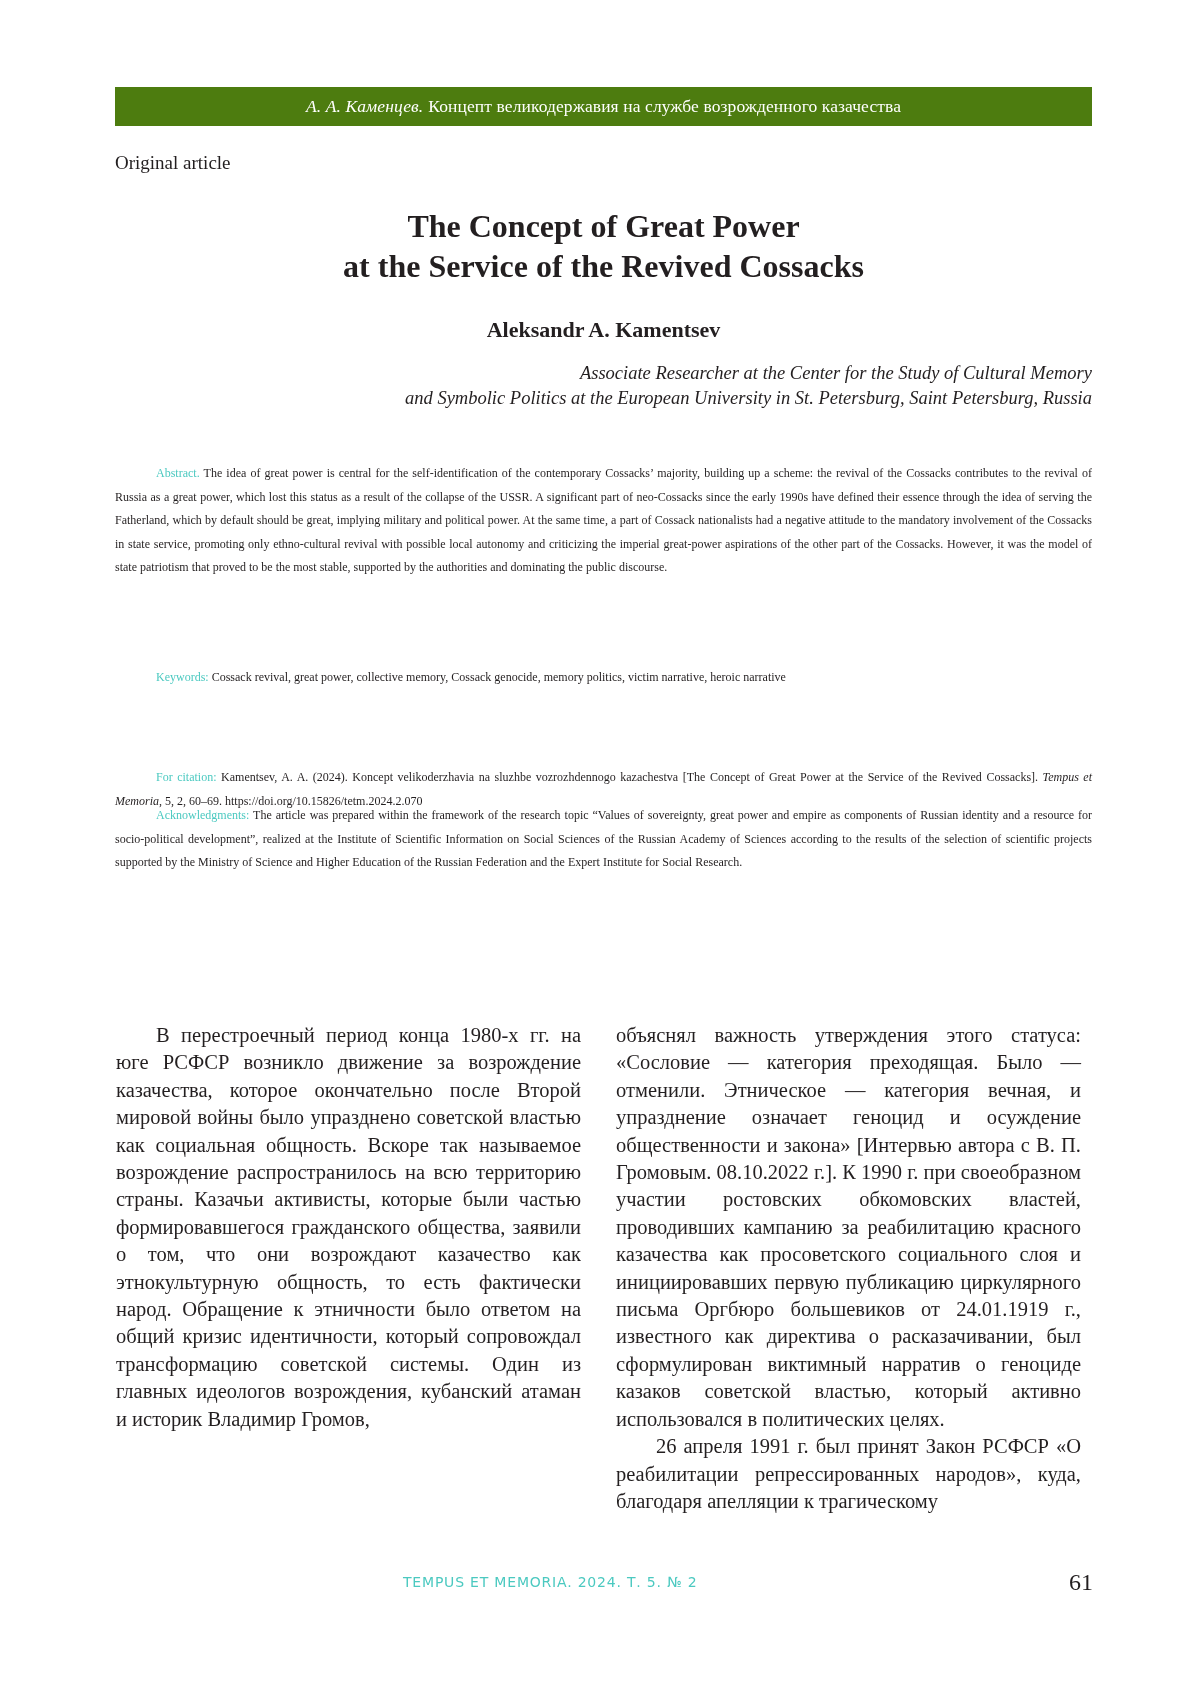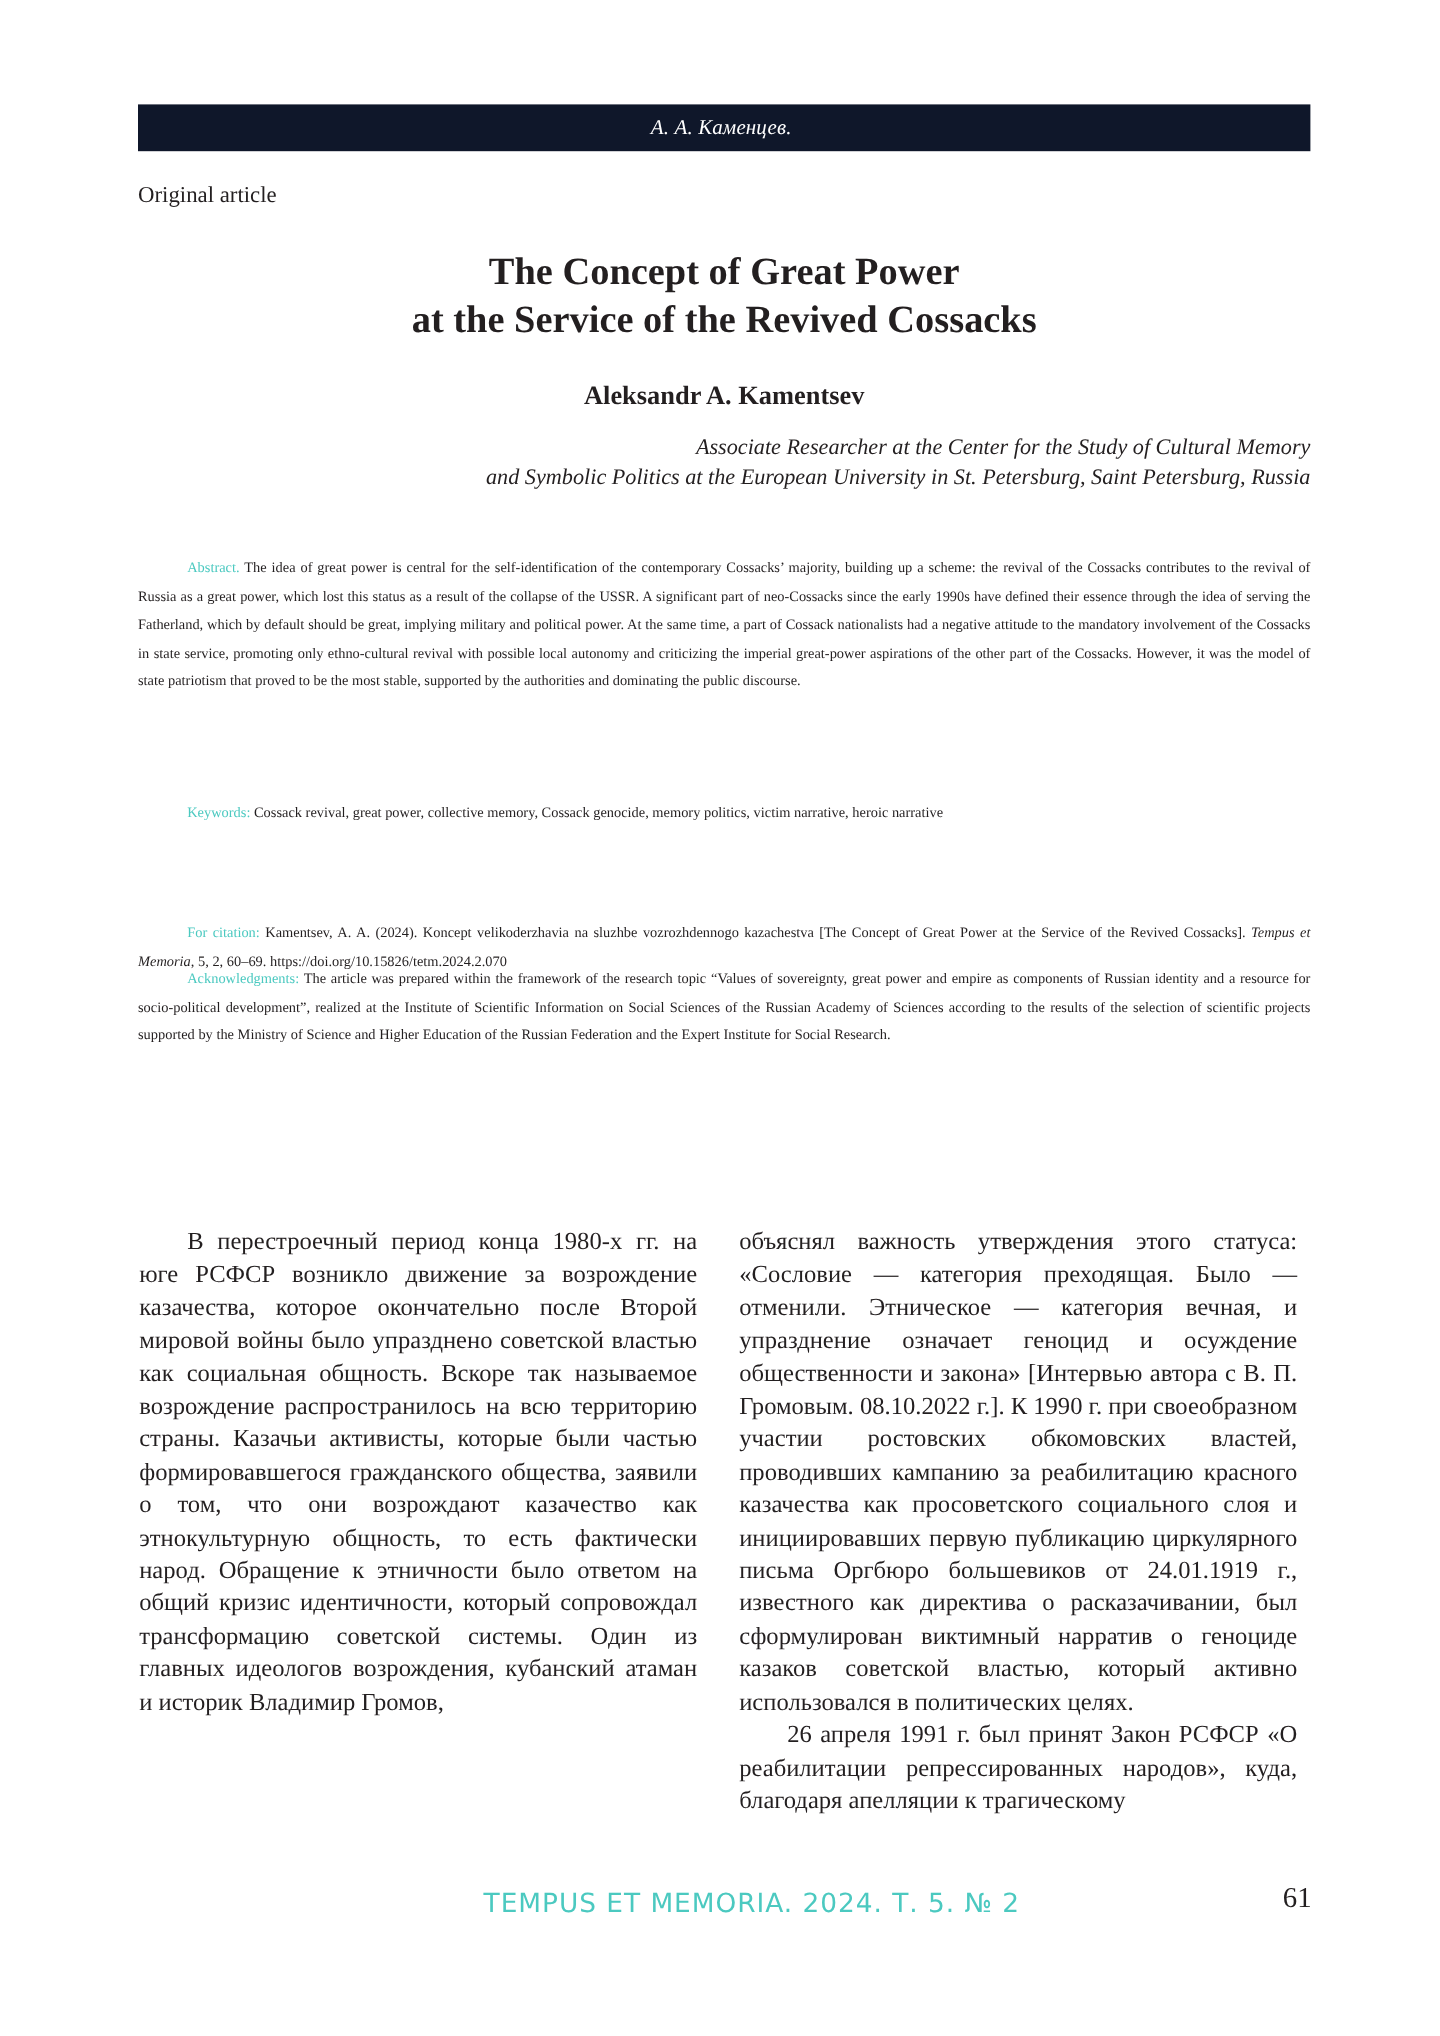--- a/index.html
+++ b/index.html
@@ -1,44 +1,45 @@
 <!DOCTYPE html>
 <html><head>
 <meta charset="utf-8">
 <style>
   html, body { margin: 0; padding: 0; background: #ffffff; }
   body { width: 1200px; height: 1697px; position: relative; overflow: hidden; color: #231f20; font-family: "Liberation Serif", "DejaVu Serif", serif; }
-  .header-bar { position: absolute; left: 115px; top: 87px; width: 977px; height: 39px; background: #0f172a; display: flex; align-items: center; justify-content: center; color: #ffffff; font-size: 17.5px; letter-spacing: 0.1px; }
+  .header-bar { position: absolute; left: 115px; top: 87px; width: 977px; height: 39px; background: #4d7c0f; display: flex; align-items: center; justify-content: center; color: #ffffff; font-size: 17.5px; letter-spacing: 0.1px; }
   .header-bar .author { font-style: italic; margin-right: 5px; }
   .article-type { position: absolute; left: 115px; top: 152px; font-size: 19px; }
   .title { position: absolute; left: 115px; width: 977px; top: 206px; text-align: center; font-weight: bold; font-size: 32px; line-height: 40px; }
   .author-name { position: absolute; left: 115px; width: 977px; top: 317px; text-align: center; font-weight: bold; font-size: 22px; }
   .affil { position: absolute; left: 115px; width: 977px; top: 361px; text-align: right; font-size: 18.5px; line-height: 24.5px; }
   .affil .it { font-style: italic; display: block; }
   .meta { position: absolute; left: 115px; width: 977px; font-size: 12px; line-height: 23.6px; text-align: justify; }
   .meta p { margin: 0; text-indent: 41px; }
   .lbl { color: #4bc9c0; }
   .abstract { top: 462px; }
   .keywords { top: 666px; }
   .citation { top: 766px; }
   .ack { top: 804px; }
   .col { position: absolute; width: 465px; font-size: 20.5px; line-height: 27.4px; text-align: justify; }
   .col-left { left: 116px; top: 1022px; }
   .col-right { left: 616px; top: 1022px; }
   .col p { margin: 0; }
   .indent { text-indent: 40px; }
   .section-heading { font-weight: bold; text-align: center; font-size: 23.5px; line-height: 30px; margin: 0 0 10px 0; }
-  .footer-journal { position: absolute; left: 403px; top: 1574px; color: #4bc9c0; font-family: "DejaVu Sans", sans-serif; font-size: 22px; letter-spacing: 0.8px; }
+  .footer-journal { position: absolute; left: 403px; top: 1574px; color: #4bc9c0; font-family: "DejaVu Sans", sans-serif; font-size: 14px; letter-spacing: 0.8px; }
   .page-num { position: absolute; right: 107px; top: 1569px; font-size: 24px; }
 </style>
 </head>
 <body>
 
 <div class="header-bar">
   <span class="author">А. А. Каменцев.</span>
+  <span>Концепт великодержавия на службе возрожденного казачества</span>
 </div>
 
 <div class="article-type">Original article</div>
 
 <div class="title">
   <div>The Concept of Great Power</div>
   <div>at the Service of the Revived Cossacks</div>
 </div>
 
 <div class="author-name">Aleksandr A. Kamentsev</div>

